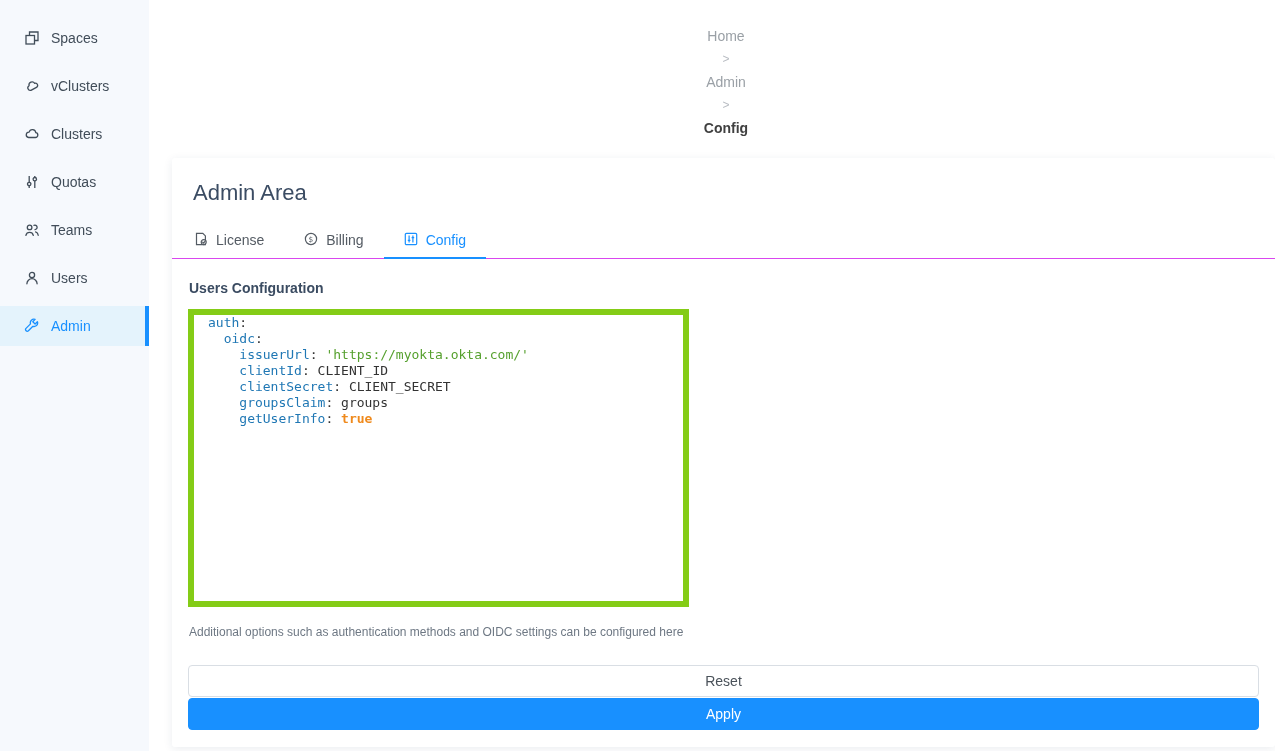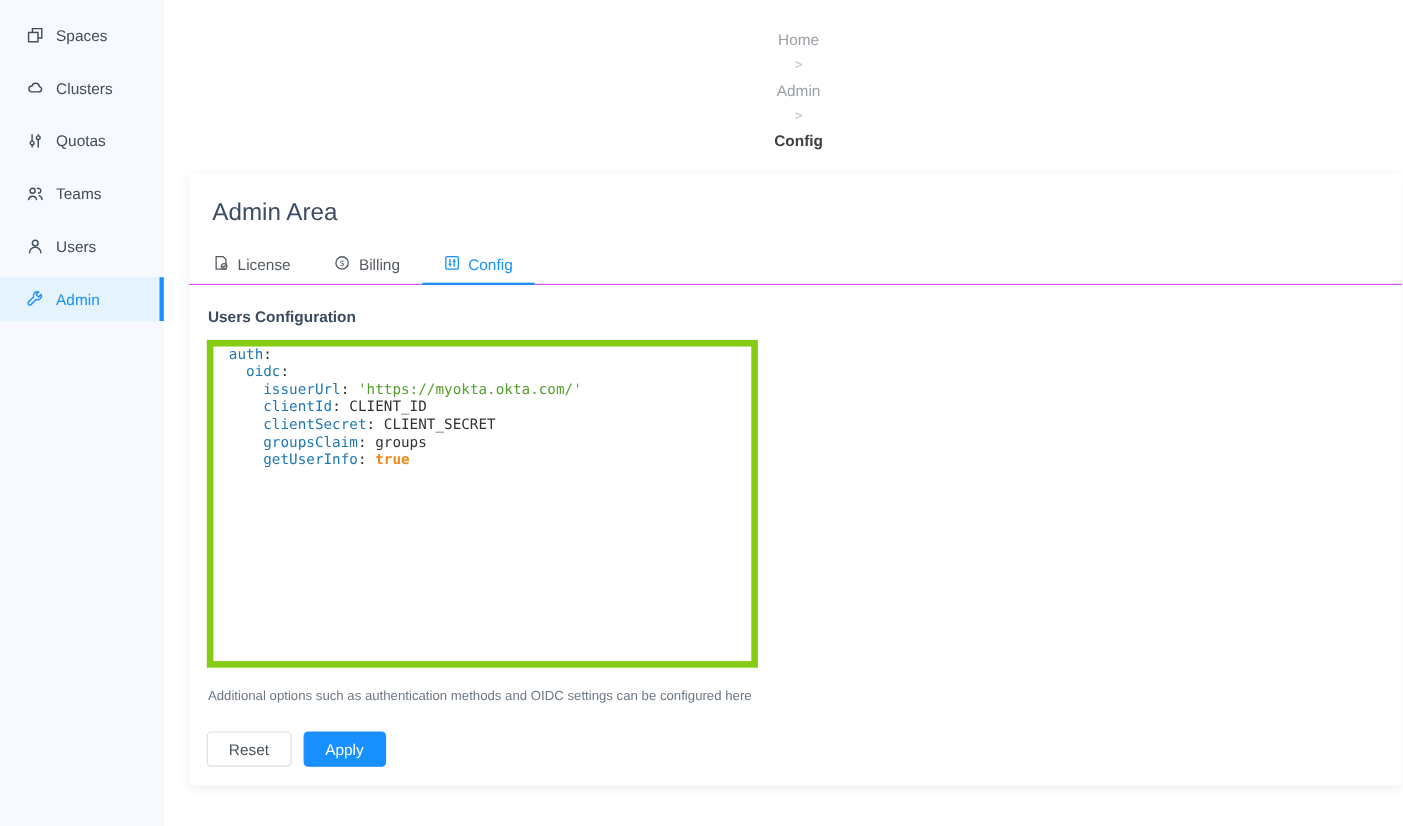--- a/index.html
+++ b/index.html
@@ -8,21 +8,21 @@
     font-family: "Liberation Sans", sans-serif;
     background: #ffffff;
     overflow: hidden;
   }
   .app { display: flex; width: 1275px; height: 751px; }
 
   
   .sidebar {
     width: 149px; height: 100%;
     background: var(--sidebar-bg, #f6f9fd);
-    padding-top: 12px;
+    padding-top: 18px;
     flex: none;
     box-shadow: 1px 0 4px rgba(0,0,0,0.03);
   }
   .side-item {
     height: 40px; margin-bottom: 8px;
     display: flex; align-items: center;
     padding-left: 24px; gap: 11px;
     font-size: 14px; color: #414d59;
     cursor: pointer; white-space: nowrap;
   }
@@ -93,21 +93,21 @@
     padding: 0 8px 8px 14px;
     font-family: "DejaVu Sans Mono", monospace;
     font-size: 13px; line-height: 16px;
     cursor: text; overflow: hidden;
   }
   .code-line { white-space: pre; }
   .help-text {
     margin-top: 18px; margin-left: 1px;
     font-size: 12px; color: #6e7884;
   }
-  .btn-row { margin-top: 26px; display: flex; gap: 11px; }
+  .btn-row { margin-top: 26px; display: flex; gap: 1px; flex-direction: column; }
   .btn {
     height: 32px; padding: 0 19px;
     font-size: 14px; font-family: "Liberation Sans", sans-serif;
     border-radius: 4px; cursor: pointer;
   }
   .btn-default { background: #fff; border: 1px solid #d9dee4; color: #4a525a; }
   .btn-primary { background: var(--accent, #1890ff); border: 1px solid var(--accent, #1890ff); color: #fff; }
 </style>
 </head>
 <body>
@@ -119,20 +119,30 @@
     <div class="side-item">
       <span class="icn">
         <svg viewBox="0 0 16 16" width="16" height="16" fill="none" stroke-width="1.3">
           <rect x="2" y="5.5" width="8.5" height="8.5"></rect>
           <path d="M5.5 5.5 V2 h8.5 v8.5 h-3.5"></path>
         </svg>
       </span>
       <span>Spaces</span>
     </div>
 
+    <div class="side-item">
+      <span class="icn">
+        <svg viewBox="0 0 16 16" width="16" height="16" fill="none" stroke-width="1.3" stroke-linejoin="round">
+          <g transform="rotate(-28 8 8)">
+            <path d="M5 11.3 h6.3 a2.2 2.2 0 0 0 .35-4.37 3.1 3.1 0 0 0-6.1-.55 A2.5 2.5 0 0 0 5 11.3 z"></path>
+          </g>
+        </svg>
+      </span>
+      <span>vClusters</span>
+    </div>
 
     <div class="side-item">
       <span class="icn">
         <svg viewBox="0 0 16 16" width="16" height="16" fill="none" stroke-width="1.3" stroke-linejoin="round">
           <path d="M4.6 11.5 h6.8 a2.4 2.4 0 0 0 .38-4.77 3.4 3.4 0 0 0-6.65-.6 A2.7 2.7 0 0 0 4.6 11.5 z"></path>
         </svg>
       </span>
       <span>Clusters</span>
     </div>
 

